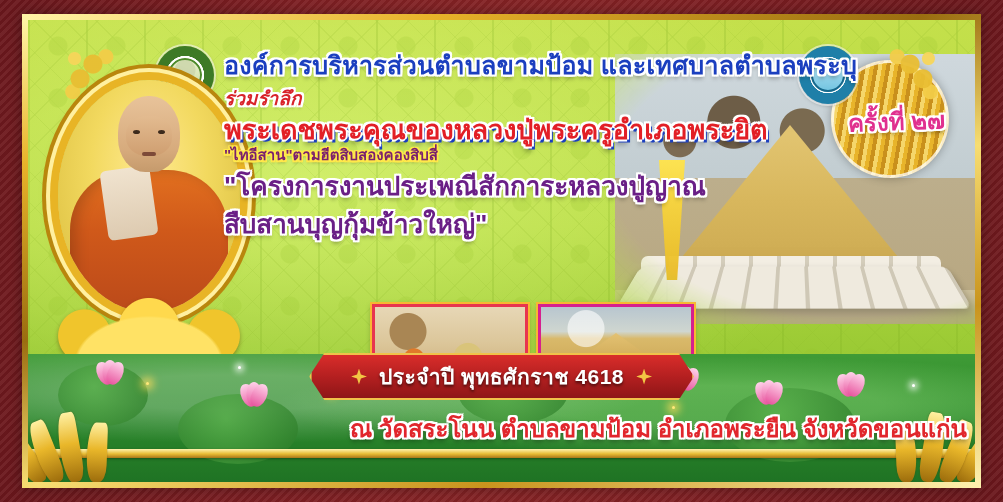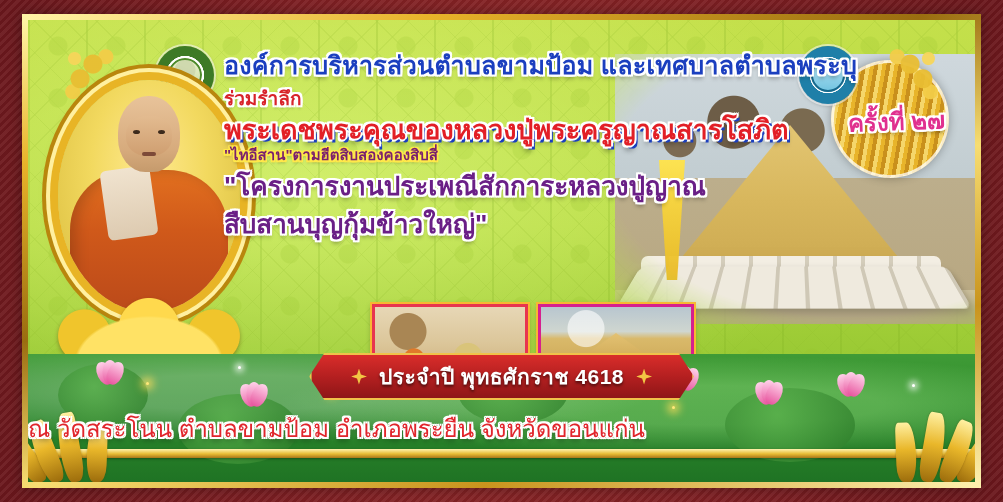--- a/index.html
+++ b/index.html
@@ -196,20 +196,21 @@
       2px 2px 0 #fff,-2px 2px 0 #fff,2px -2px 0 #fff,-2px -2px 0 #fff,
       0 4px 4px rgba(0,0,0,.35);
     line-height:1.1;
   }
   .t-sub1{
     margin-top:3px;font-size:19px;font-weight:bold;color:#d8232a;
     text-shadow:
       2px 0 0 #fff,-2px 0 0 #fff,0 2px 0 #fff,0 -2px 0 #fff,
       2px 2px 0 #fff,-2px 2px 0 #fff,2px -2px 0 #fff,-2px -2px 0 #fff,
       0 3px 3px rgba(0,0,0,.3);
+    font-style: italic;
   }
   .t-main{
     margin-top:2px;font-size:27px;font-weight:bold;color:#e21f26;
     text-shadow:
       2px 0 0 #fff,-2px 0 0 #fff,0 2px 0 #fff,0 -2px 0 #fff,
       3px 3px 0 #1b3fbf,-2px 2px 0 #fff,2px -2px 0 #fff,-2px -2px 0 #fff,
       0 5px 5px rgba(0,0,0,.35);
     line-height:1.15;
   }
   .t-line3,.t-line4{
@@ -302,22 +303,22 @@
     font-size:21px;font-weight:bold;color:#ffffff;letter-spacing:.5px;
     text-shadow:0 2px 3px rgba(0,0,0,.6);
   }
   .orn{
     width:16px;height:16px;background:#f2c544;
     clip-path:polygon(50% 0,62% 38%,100% 50%,62% 62%,50% 100%,38% 62%,0 50%,38% 38%);
   }
 
   
   .venue{
-    position:absolute;left:0;right:8px;bottom:34px;text-align:left;
-    font-size:24px;font-weight:normal;color:#e1262c;
+    position:absolute;left:0;right:8px;bottom:34px;text-align:right;
+    font-size:24px;font-weight:bold;color:#e1262c;
     text-shadow:
       2px 0 0 #fff,-2px 0 0 #fff,0 2px 0 #fff,0 -2px 0 #fff,
       2px 2px 0 #fff,-2px 2px 0 #fff,2px -2px 0 #fff,-2px -2px 0 #fff,
       0 4px 5px rgba(0,0,0,.45);
   }
 
   
   .kanok{position:absolute;width:120px;height:86px;pointer-events:none;}
   .kanok i{
     position:absolute;bottom:0;height:70px;width:20px;
@@ -385,21 +386,21 @@
       <div class="monk-kanok"></div>
       <div class="monk-caption">
         <div class="monk-name">หลวงปู่พระครูญาณสารโสภิต</div>
         <div class="monk-role">อดีต เจ้าคณะอำเภอพระยืน องค์ปฐม</div>
       </div>
     </div>
 
     <div class="head-block">
       <div class="t-org">องค์การบริหารส่วนตำบลขามป้อม และเทศบาลตำบลพระบุ</div>
       <div class="t-sub1">ร่วมรำลึก</div>
-      <div class="t-main">พระเดชพระคุณของหลวงปู่พระครูญาณสารโสภิต</div>
+      <div class="t-main">พระเดชพระคุณของหลวงปู่พระครูอำเภอพระยิต</div>
       <div class="t-line4">"ไทอีสาน"ตามฮีตสิบสองคองสิบสี่</div>
       <div class="t-proj">"โครงการงานประเพณีสักการะหลวงปู่ญาณ</div>
       <div class="t-proj">สืบสานบุญกุ้มข้าวใหญ่"</div>
     </div>
 
     <div class="edition">ครั้งที่ ๒๗</div>
 
     <div class="thumbs">
       <div class="thumb a">
         <div class="mural"></div>

